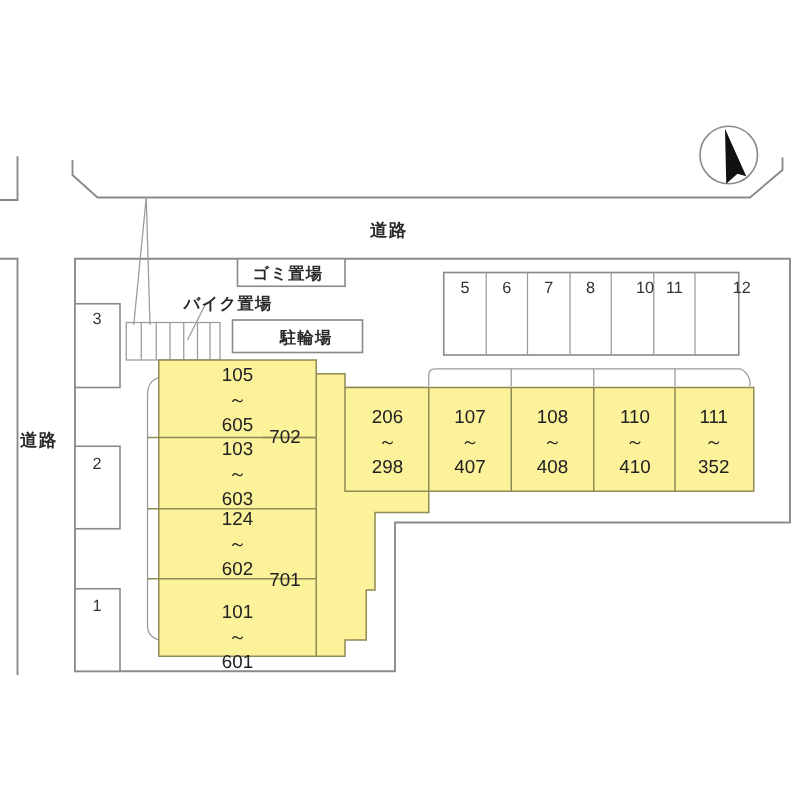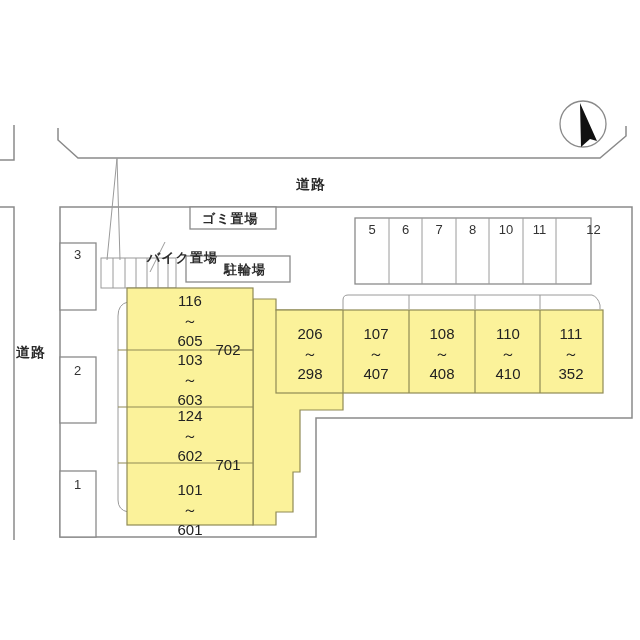--- a/index.html
+++ b/index.html
@@ -91,38 +91,38 @@
   <style>
     .t { position:absolute; color:#2a2a2a; white-space:nowrap; }
     .jp { font-size:14px; font-weight:bold; letter-spacing:1px; }
     .pk { font-size:13px; color:#333; text-align:center; font-family:"Liberation Sans",sans-serif; }
     .un { position:absolute; text-align:center; font-family:"Liberation Sans",sans-serif; font-size:15px; color:#222; line-height:20px; }
     .un span { display:block; }
   </style>
 
   <span class="t jp" style="left:296px;top:176px;">道路</span>
   <span class="t jp" style="left:16px;top:344px;">道路</span>
-  <span class="t jp" style="left:147px;top:234px;font-size:13px;margin-top:15px;">バイク置場</span>
+  <span class="t jp" style="left:147px;top:234px;font-size:13px;">バイク置場</span>
   <span class="t jp" style="left:202px;top:210px;font-size:13px;">ゴミ置場</span>
   <span class="t jp" style="left:212px;top:261px;font-size:13px;padding-left:12px;">駐輪場</span>
 
   <span class="t pk" style="left:74px;top:247px;">3</span>
   <span class="t pk" style="left:74px;top:363px;">2</span>
   <span class="t pk" style="left:74px;top:477px;">1</span>
 
   <span class="t pk" style="left:355px;top:222px;width:34px;">5</span>
   <span class="t pk" style="left:389px;top:222px;width:33px;">6</span>
   <span class="t pk" style="left:422px;top:222px;width:34px;">7</span>
   <span class="t pk" style="left:456px;top:222px;width:33px;">8</span>
-  <span class="t pk" style="left:489px;top:222px;width:34px;">10</span>
+  <span class="t pk" style="left:489px;top:222px;width:54px;">10</span>
   <span class="t pk" style="left:523px;top:222px;width:33px;">11</span>
   <span class="t pk" style="left:556px;top:222px;width:35px;padding-left:20px;">12</span>
 
   <div class="un" style="left:160px;top:291px;width:60px;">
-    <span>116</span>
+    <span>105</span>
     <span>～</span>
     <span>605</span>
   </div>
   <div class="un" style="left:160px;top:350px;width:60px;">
     <span>103</span>
     <span>～</span>
     <span>603</span>
   </div>
   <div class="un" style="left:160px;top:406px;width:60px;">
     <span>124</span>

